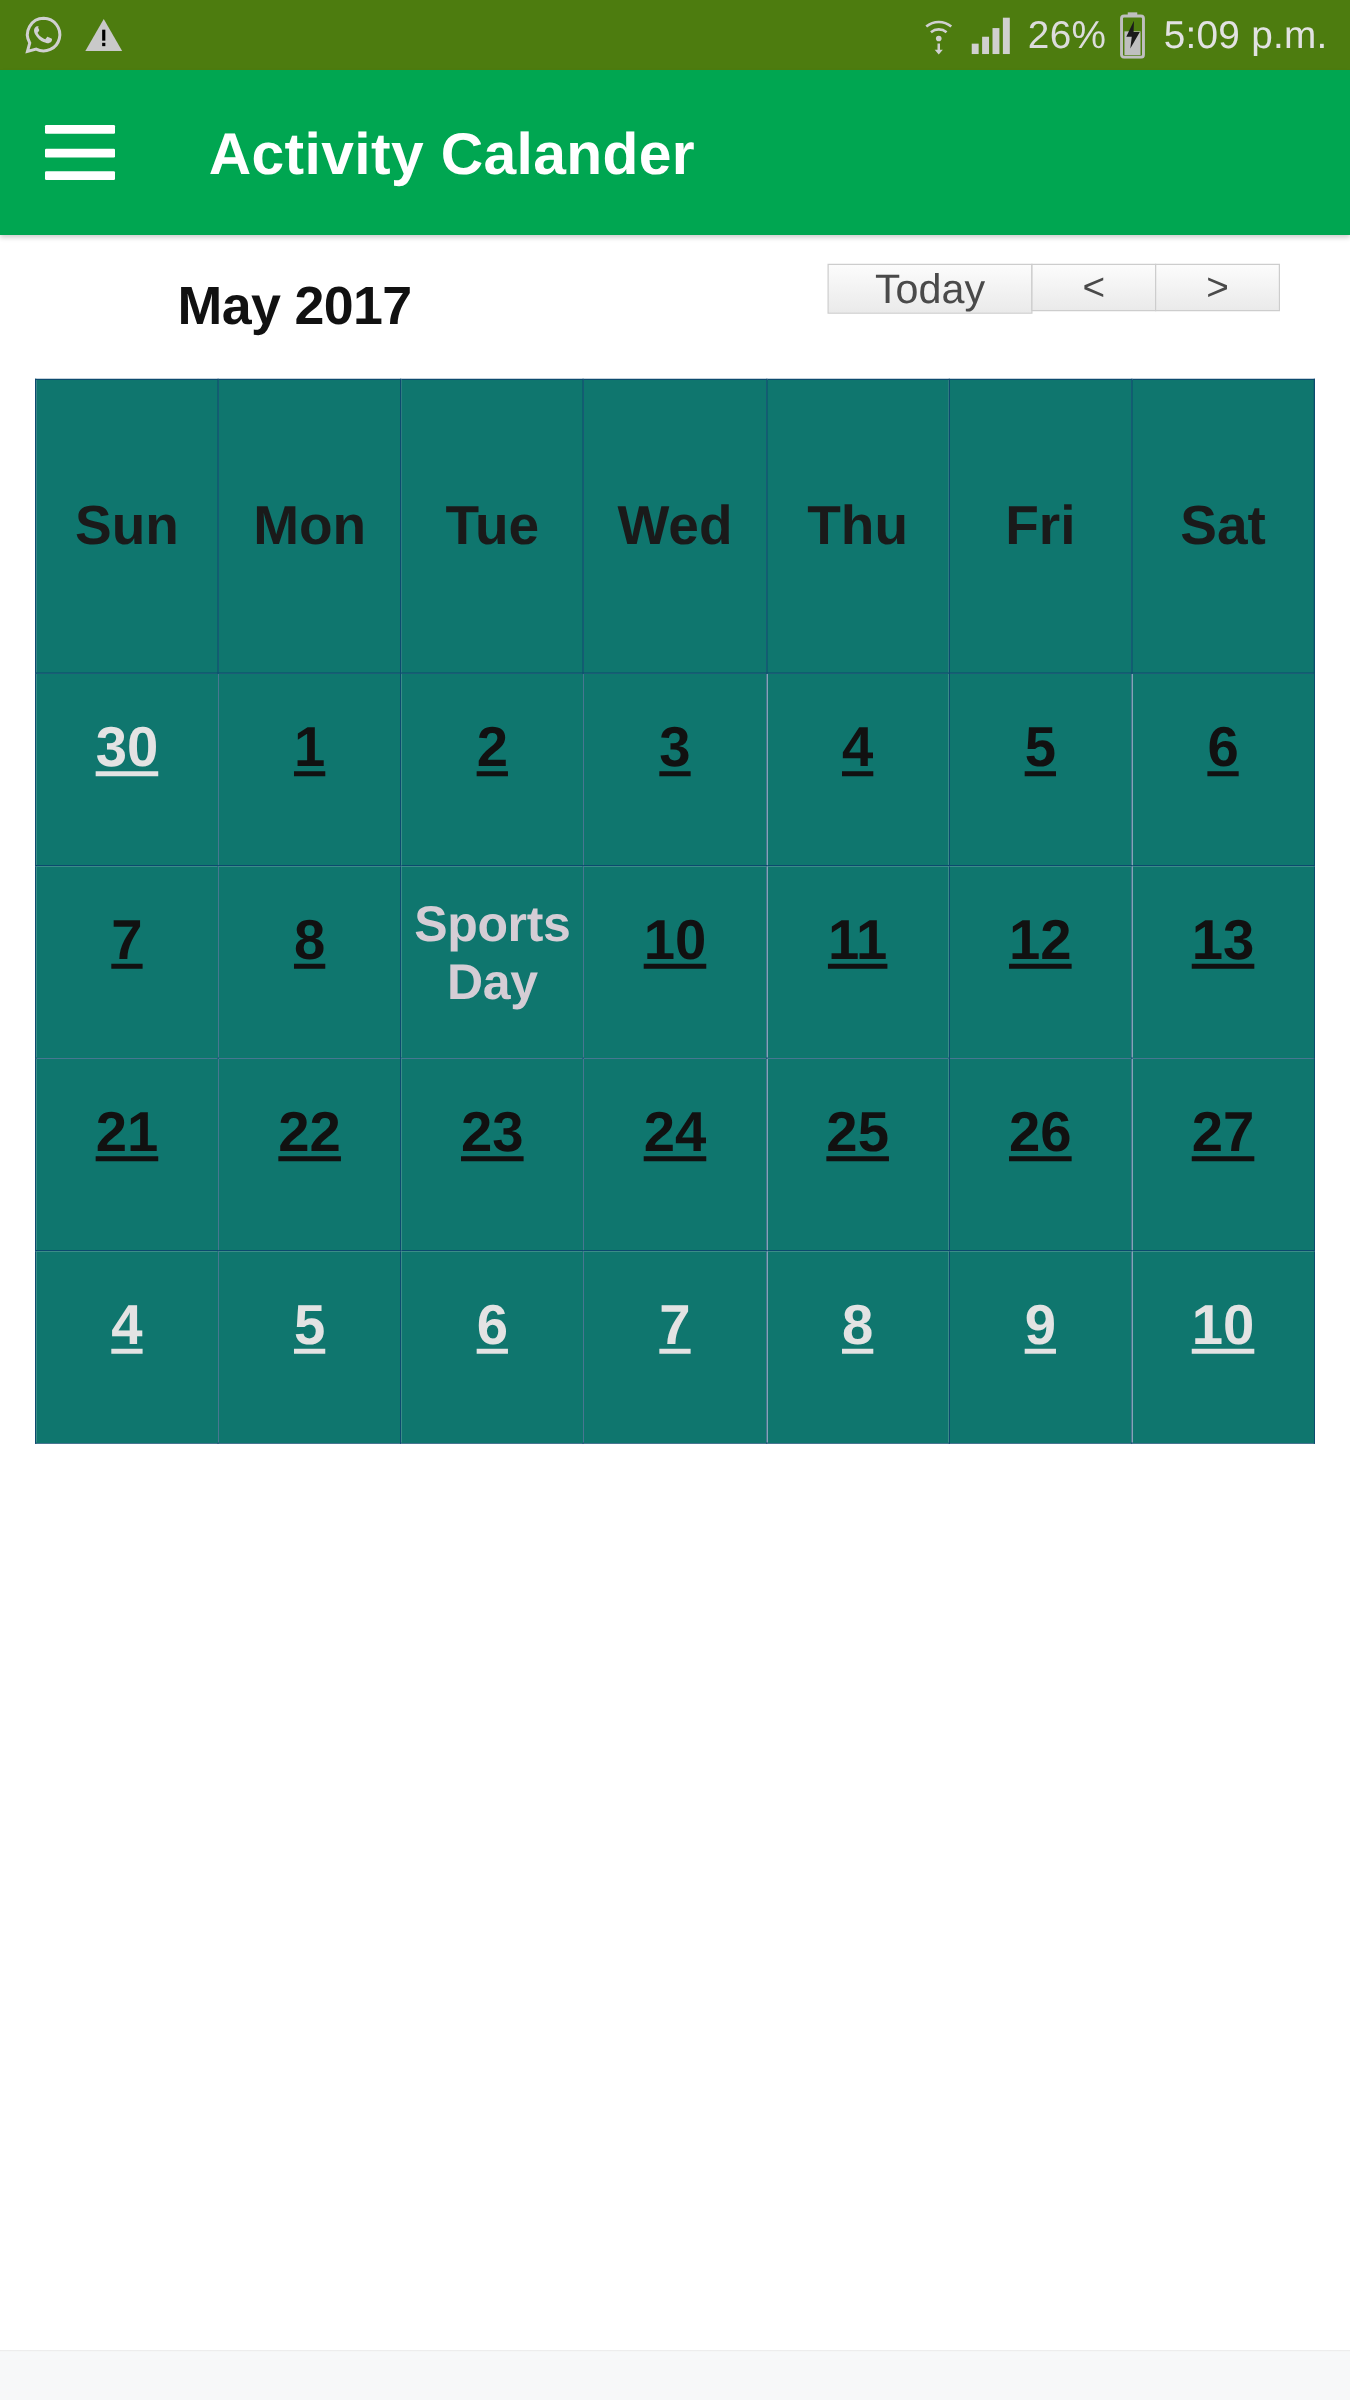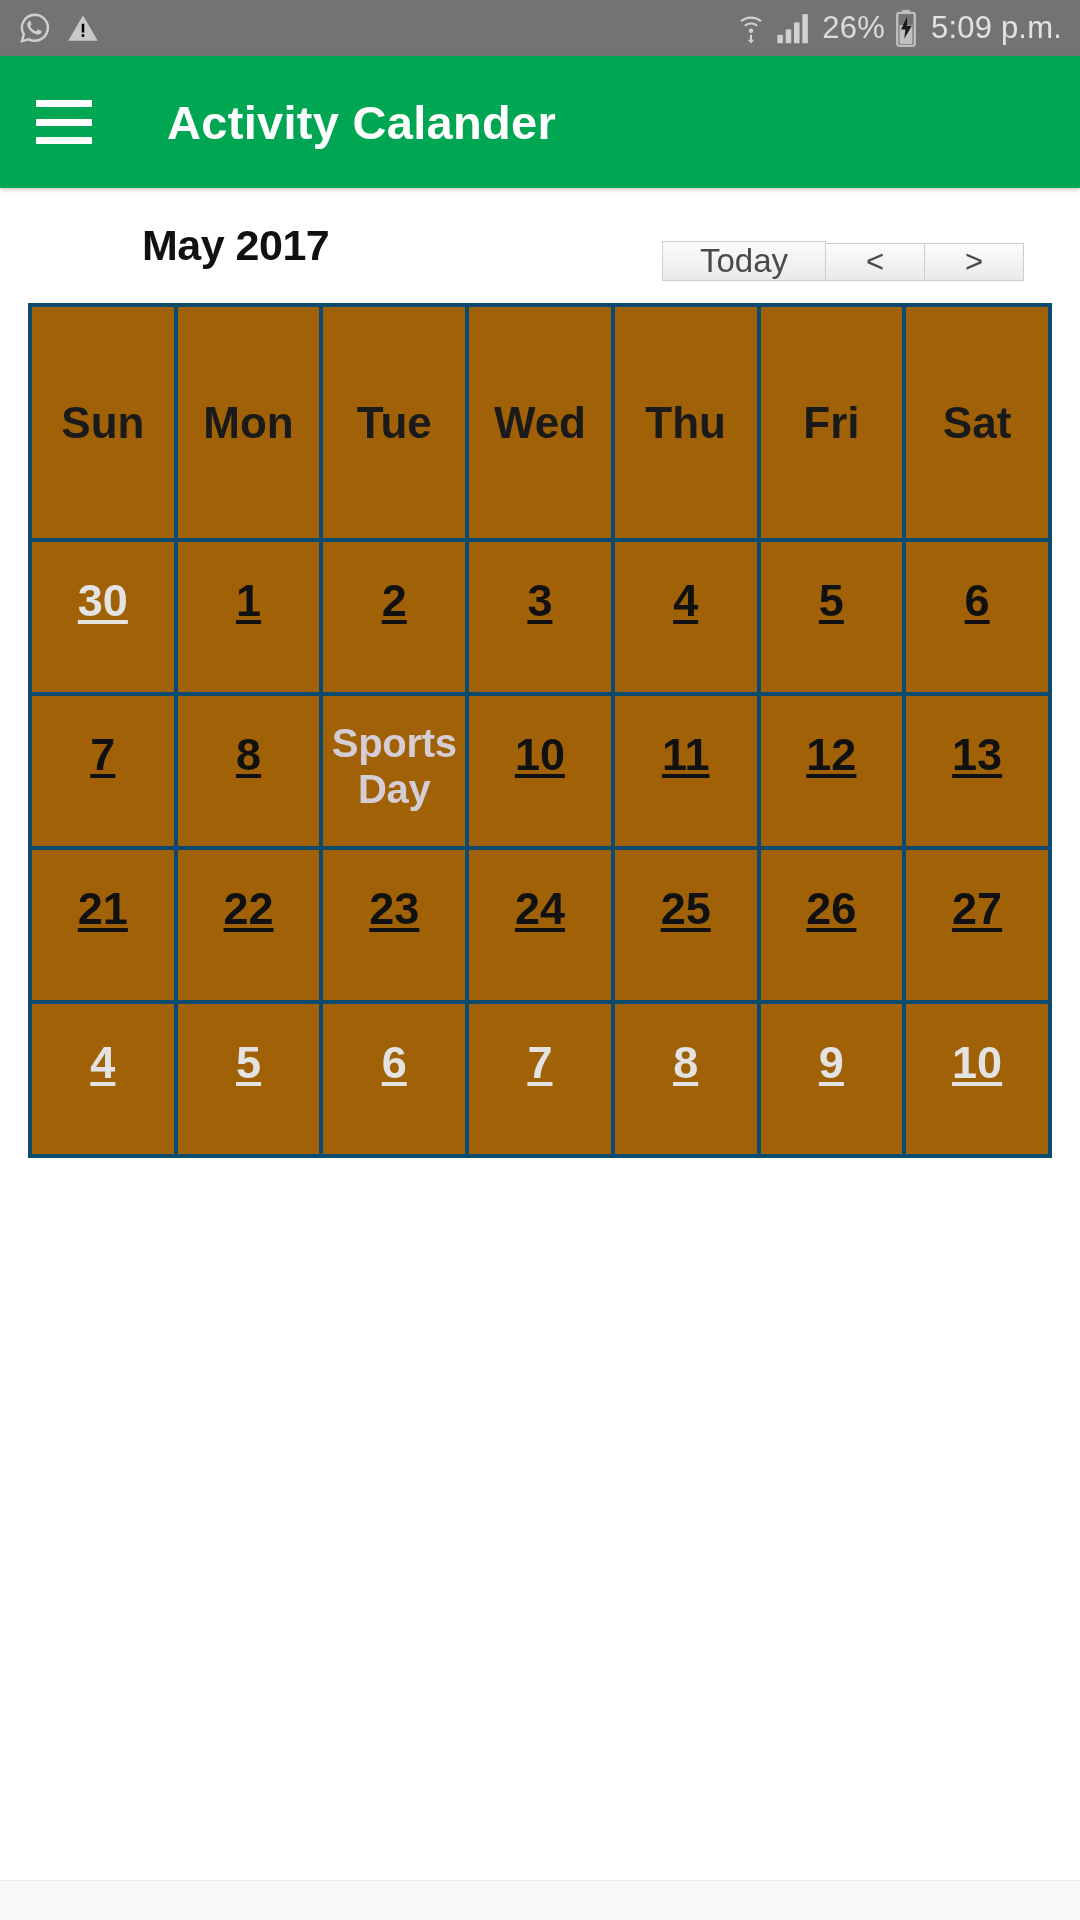--- a/index.html
+++ b/index.html
@@ -8,21 +8,21 @@
     width: 1080px;
     height: 1920px;
     background: #ffffff;
     font-family: "Liberation Sans", sans-serif;
     overflow: hidden;
   }
 
   
   .status-bar {
     height: 56px;
-    background: #737373;
+    background: #4d7c0f;
     display: flex;
     align-items: center;
     padding: 0 18px;
     color: #d8d8d8;
     gap: 28px;
   }
   .status-left {
     display: flex;
     align-items: center;
     gap: 14px;
@@ -93,21 +93,21 @@
   .cal-month {
     font-size: 43px;
     font-weight: bold;
     color: #111111;
     margin-left: 114px;
     letter-spacing: -0.5px;
   }
   .btn-group {
     margin-left: auto;
     display: flex;
-    align-items: flex-end;
+    align-items: flex-start;
     height: 70px;
     margin-right: 28px;
   }
   .btn {
     background: linear-gradient(to bottom, #fcfcfc 0%, #f2f2f2 55%, #eaeaea 100%);
     border: 1px solid #cdcdcd;
     color: #4a4a4a;
     font-size: 33px;
     font-family: "Liberation Sans", sans-serif;
     display: flex;
@@ -121,24 +121,24 @@
   .btn-next  { width: 100px; font-size: 31px; }
 
   
   .cal-wrap { padding: 0 28px; }
   table.cal {
     width: 100%;
     border-collapse: collapse;
     table-layout: fixed;
   }
   table.cal th, table.cal td {
-    border: 4px solid #0c4a6e;
+    border: 1px solid #0c4a6e;
     vertical-align: top;
     padding: 0;
-    background: #a16207;
+    background: #0f766e;
   }
   table.cal thead th {
     height: 235px;
     text-align: center;
     vertical-align: middle;
     font-size: 44px;
     font-weight: bold;
     color: #1a1a1a;
   }
   table.cal tbody td {

